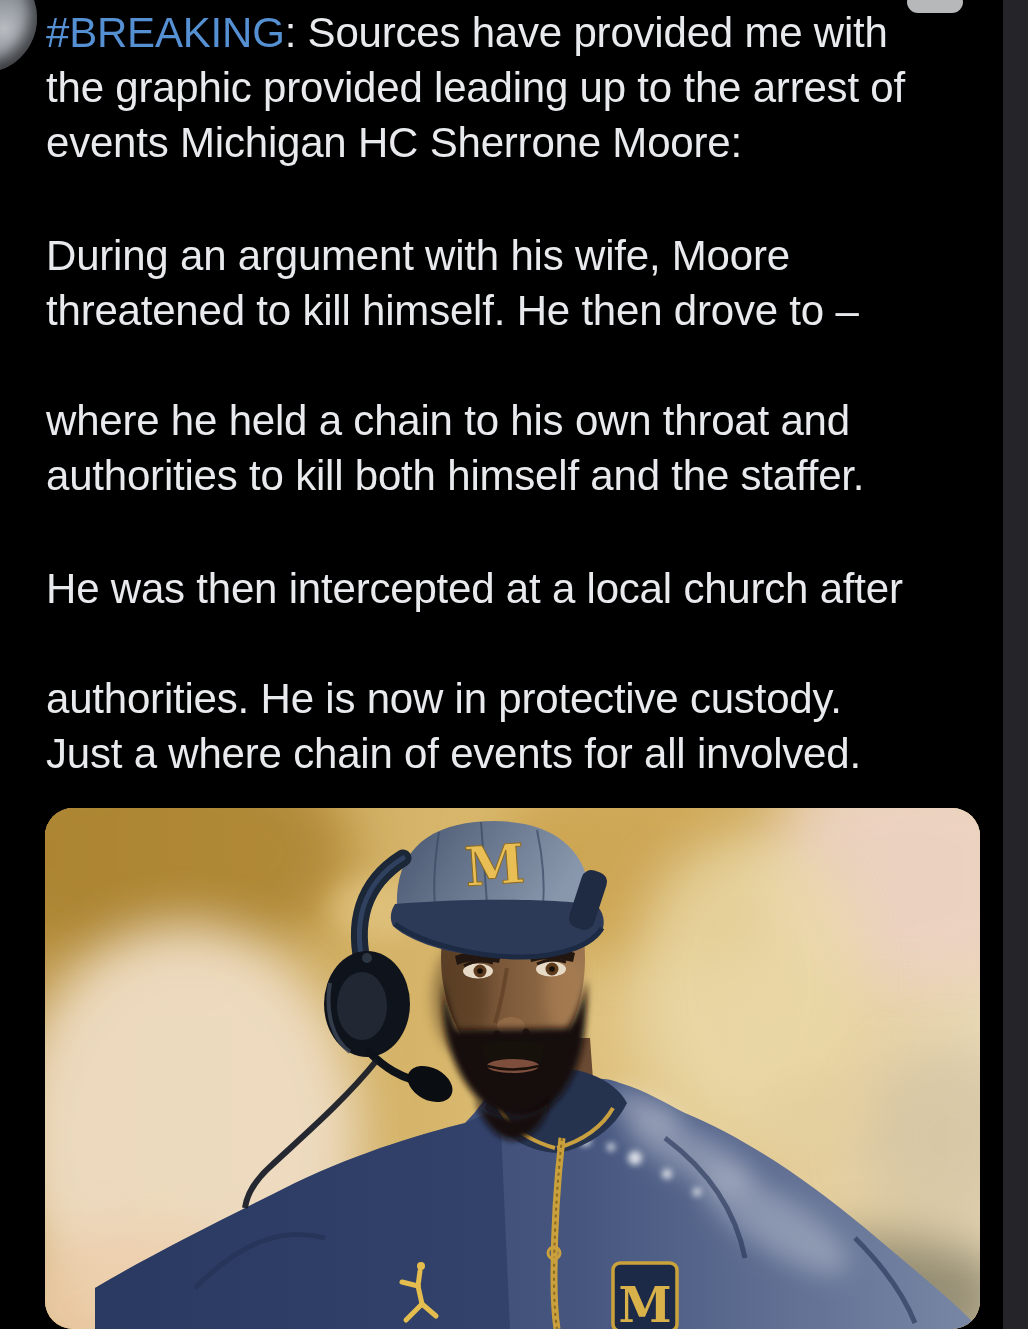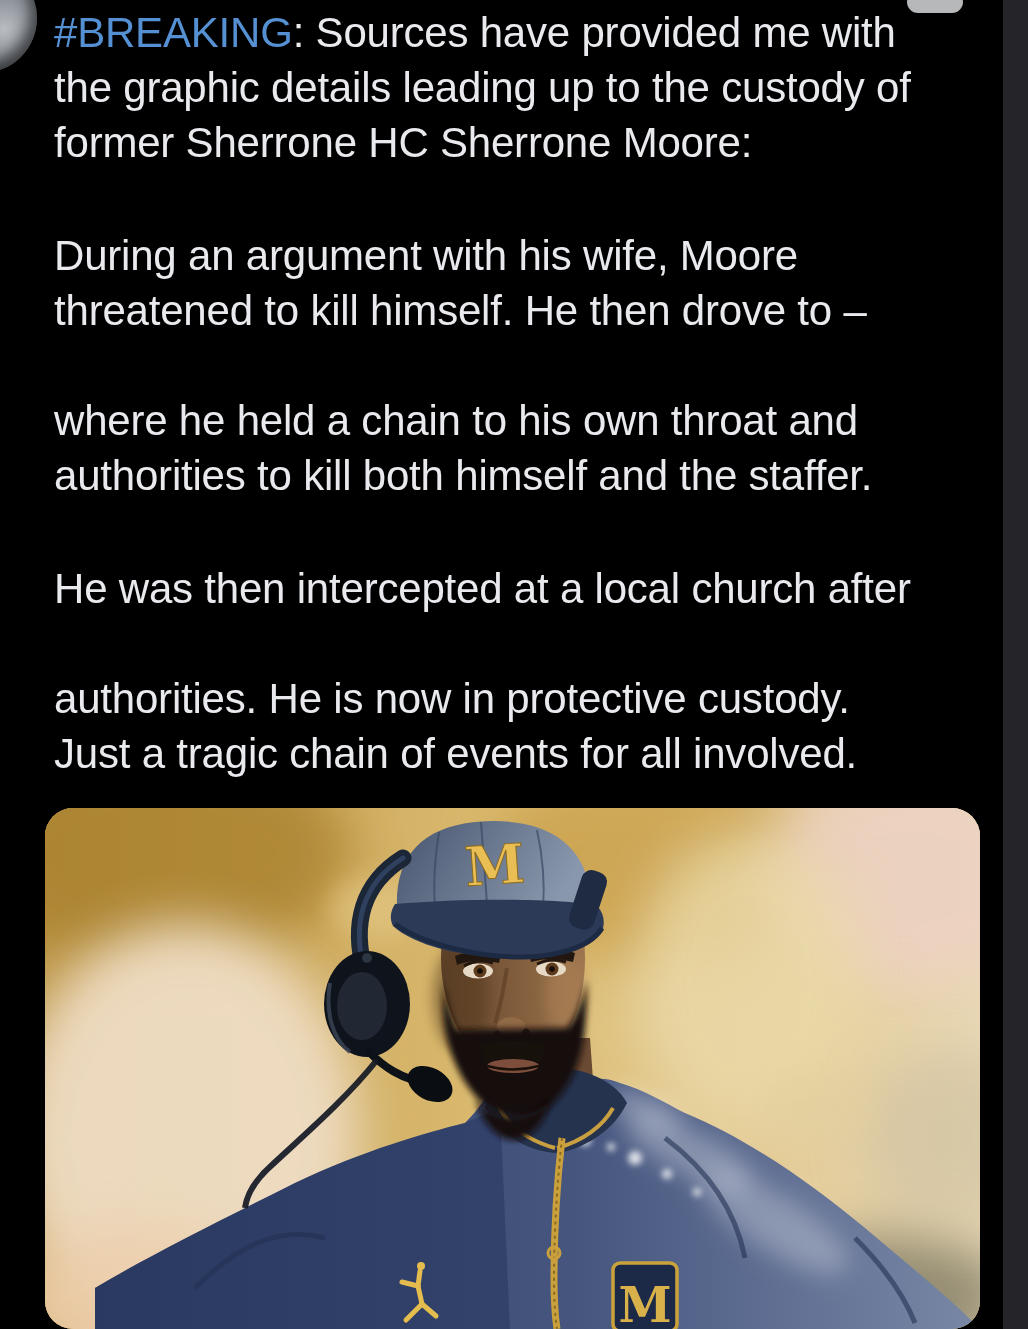--- a/index.html
+++ b/index.html
@@ -12,21 +12,21 @@
   
   .ui-pill{position:absolute;left:907px;top:-9px;width:56px;height:22px;background:#b7b8ba;border-radius:11px;}
   
   .avatar{
     position:absolute;left:-73px;top:-37px;width:110px;height:110px;border-radius:50%;
     background:
       radial-gradient(circle at 70% 60%, #b9bdc2 0%, #8f949b 30%, #565b63 60%, #2e3238 100%);
     box-shadow:inset -6px -8px 14px rgba(0,0,0,.55), inset 4px 4px 8px rgba(255,255,255,.25);
   }
   
-  .tweet-text{position:absolute;left:54px;top:5px;color:#e8eaed;font-size:42px;line-height:55px;letter-spacing:-0.2px;}
+  .tweet-text{position:absolute;left:46px;top:5px;color:#e8eaed;font-size:42px;line-height:55px;letter-spacing:-0.2px;}
   .tweet-text p{margin:0 0 58px 0;}
   .tweet-text p.p3{margin-top:44px;}
   .tline{white-space:nowrap;}
   .hashtag{color:#5590d3;}
   
   .photo{
     position:absolute;left:45px;top:808px;width:935px;height:521px;
     border-radius:28px;overflow:hidden;background:#d8b872;
   }
   .photo svg{display:block;}
@@ -36,35 +36,35 @@
 
 <div id="screen">
 
   <div class="edge-strip"></div>
   <div class="ui-pill"></div>
   <div class="avatar"></div>
 
   <div class="tweet-text">
     <p class="p1">
       <span class="tline"><span class="hashtag">#BREAKING</span><span>: Sources have provided me with</span></span><br>
-      <span class="tline">the graphic details leading up to the custody of</span><br>
-      <span class="tline">former Sherrone HC Sherrone Moore:</span>
+      <span class="tline">the graphic provided leading up to the arrest of</span><br>
+      <span class="tline">events Michigan HC Sherrone Moore:</span>
     </p>
     <p class="p2">
       <span class="tline">During an argument with his wife, Moore</span><br>
       <span class="tline">threatened to kill himself. He then drove to –</span><br>
       <br>
       <span class="tline">where he held a chain to his own throat and</span><br>
       <span class="tline">authorities to kill both himself and the staffer.</span>
     </p>
     <p class="p3">
       <span class="tline">He was then intercepted at a local church after</span><br>
       <br>
       <span class="tline">authorities. He is now in protective custody.</span><br>
-      <span class="tline">Just a tragic chain of events for all involved.</span>
+      <span class="tline">Just a where chain of events for all involved.</span>
     </p>
   </div>
 
   <div class="photo">
     <svg width="935" height="521" viewBox="0 0 935 521" xmlns="http://www.w3.org/2000/svg">
       <defs>
         <filter id="b30" x="-60%" y="-60%" width="220%" height="220%">
             <feGaussianBlur stdDeviation="26"></feGaussianBlur>
           </filter>
         <filter id="b14" x="-60%" y="-60%" width="220%" height="220%">

